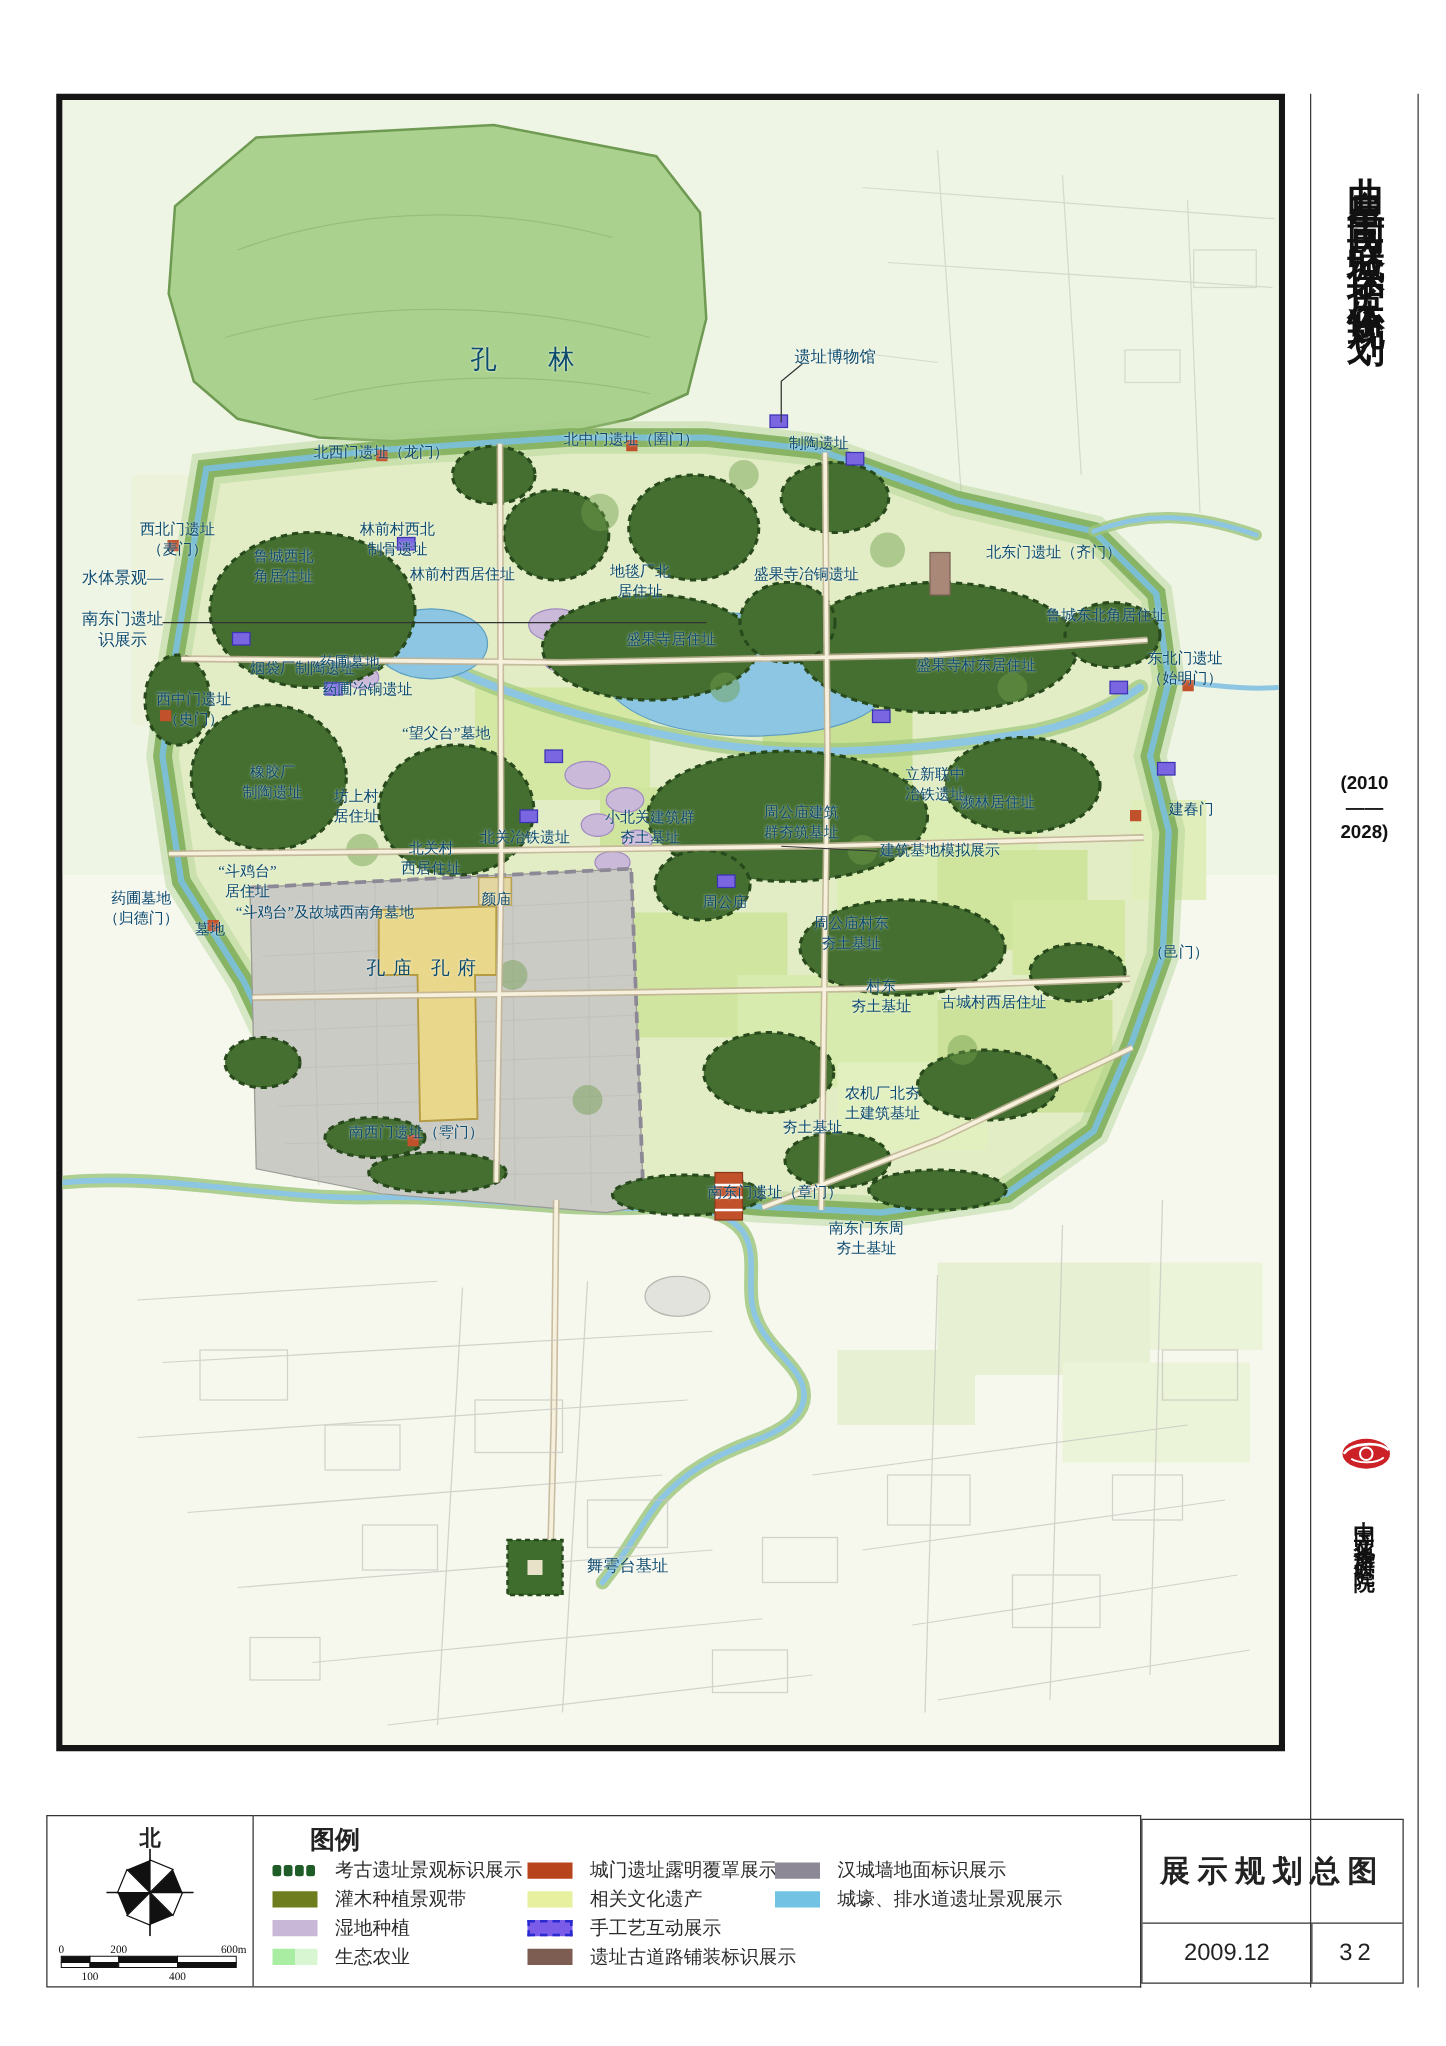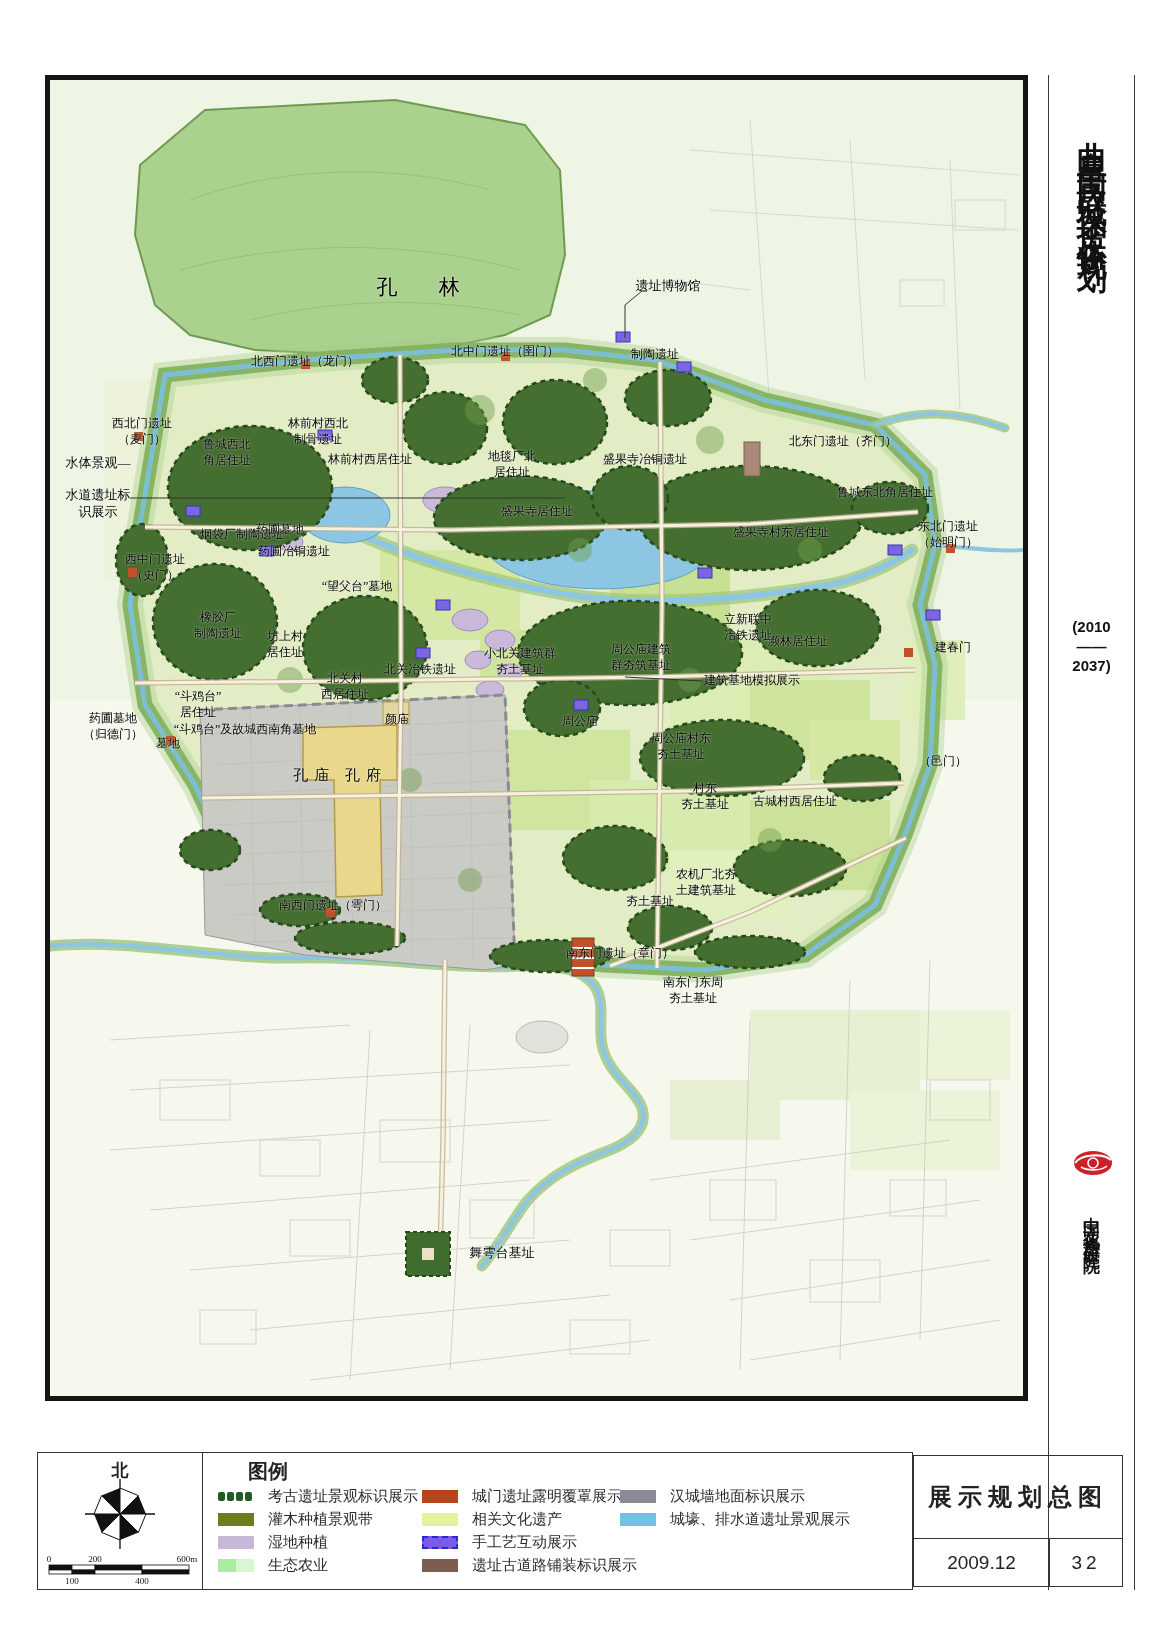--- a/index.html
+++ b/index.html
@@ -6,21 +6,21 @@
   .sheet{position:relative;width:1157px;height:1637px;background:#fff;
          font-family:"Liberation Serif",serif;overflow:hidden;color:#222;}
 
   
   .map-frame{position:absolute;left:45px;top:75px;width:983px;height:1326px;
              border:5px solid #151515;box-sizing:border-box;background:#f5f7ec;}
   .map-frame svg.map{position:absolute;left:0;top:0;width:973px;height:1316px;}
   #map-labels{position:absolute;left:0;top:0;width:973px;height:1316px;pointer-events:none;}
   #map-labels .map-label{position:absolute;transform:translate(-50%,-50%);
         white-space:pre-line;text-align:center;line-height:1.3;font-size:12px;
-        color:#000000;text-shadow:0 0 2px rgba(255,255,255,.85);}
+        color:#0c4a6e;text-shadow:0 0 2px rgba(255,255,255,.85);}
 
   
   .sidebar{position:absolute;left:1048px;top:75px;width:85px;height:1515px;
            border-left:1px solid #3a3a3a;border-right:1px solid #3a3a3a;}
   .sidebar-title{position:absolute;top:42px;left:50%;transform:translateX(-50%);
            writing-mode:vertical-rl;text-orientation:upright;
            font-family:"Liberation Sans",sans-serif;font-weight:bold;
            font-size:30px;letter-spacing:11px;color:#111;}
   .sidebar-sub{position:absolute;top:542px;left:0;width:100%;text-align:center;
            font-family:"Liberation Sans",sans-serif;font-weight:bold;
@@ -326,21 +326,21 @@
         <div class="map-label" style="left: 177px; top: 373px;">鲁城西北
 角居住址</div>
         <div class="map-label" style="left: 268px; top: 352px;">林前村西北
 制骨遗址</div>
         <div class="map-label" style="left: 288px; top: 380px; margin-left: 32px;">林前村西居住址</div>
         <div class="map-label" style="left: 462px; top: 385px;">地毯厂北
 居住址</div>
         <div class="map-label" style="left: 595px; top: 380px;">盛果寺冶铜遗址</div>
         <div class="map-label" style="left: 835px; top: 413px;">鲁城东北角居住址</div>
         <div class="map-label" style="left: 48px; top: 383px; font-size: 13px;">水体景观—</div>
-        <div class="map-label" style="left: 48px; top: 424px; font-size: 13px;">水道遗址标
+        <div class="map-label" style="left: 48px; top: 424px; font-size: 13px;">南东门遗址
 识展示</div>
         <div class="map-label" style="left: 192px; top: 437px; margin-top: 18px;">烟袋厂制陶遗址</div>
         <div class="map-label" style="left: 487px; top: 432px;">盛果寺居住址</div>
         <div class="map-label" style="left: 731px; top: 453px;">盛果寺村东居住址</div>
         <div class="map-label" style="left: 898px; top: 455px;">东北门遗址
 （始明门）</div>
         <div class="map-label" style="left: 230px; top: 450px;">药圃墓地</div>
         <div class="map-label" style="left: 244px; top: 472px;">药圃冶铜遗址</div>
         <div class="map-label" style="left: 105px; top: 488px;">西中门遗址
 （史门）</div>
@@ -358,21 +358,21 @@
         <div class="map-label" style="left: 591px; top: 578px;">周公庙建筑
 群夯筑基址</div>
         <div class="map-label" style="left: 702px; top: 601px;">建筑基地模拟展示</div>
         <div class="map-label" style="left: 903px; top: 568px;">建春门</div>
         <div class="map-label" style="left: 295px; top: 607px;">北关村
 西居住址</div>
         <div class="map-label" style="left: 148px; top: 625px;">“斗鸡台”
 居住址</div>
         <div class="map-label" style="left: 63px; top: 647px;">药圃墓地
 （归德门）</div>
-        <div class="map-label" style="left: 195px; top: 650px; text-align: right;">“斗鸡台”及故城西南角墓地</div>
+        <div class="map-label" style="left: 210px; top: 650px; text-align: right;">“斗鸡台”及故城西南角墓地</div>
         <div class="map-label" style="left: 118px; top: 664px;">墓地</div>
         <div class="map-label" style="left: 530px; top: 642px;">周公庙</div>
         <div class="map-label" style="left: 347px; top: 640px;">颜庙</div>
         <div class="map-label" style="left: 631px; top: 667px;">周公庙村东
 夯土基址</div>
         <div class="map-label" style="left: 655px; top: 717px;">村东
 夯土基址</div>
         <div class="map-label" style="left: 745px; top: 722px;">古城村西居住址</div>
         <div class="map-label" style="left: 893px; top: 682px;">（邑门）</div>
         <div class="map-label" style="left: 290px; top: 696px; font-size: 15px; letter-spacing: 6px;">孔庙  孔府</div>
@@ -385,21 +385,21 @@
 夯土基址</div>
         <div class="map-label" style="left: 452px; top: 1173px; font-size: 13px;">舞雩台基址</div>
       </div>
   </div>
 
   <div class="sidebar">
     <div class="sidebar-title">曲阜鲁国故城保护总体规划</div>
     <div class="sidebar-sub">
       <div>(2010</div>
       <div>——</div>
-      <div>2037)</div>
+      <div>2028)</div>
     </div>
     <div class="sidebar-logo">
       <svg width="42" height="32" viewBox="0 0 42 32" xmlns="http://www.w3.org/2000/svg">
         <ellipse cx="22" cy="16" rx="19" ry="12" fill="#cc2127"></ellipse>
         <path d="M4,16 C10,7 32,6 40,13" stroke="#ffffff" stroke-width="2.2" fill="none"></path>
         <path d="M10,20 C16,24 30,24 36,19" stroke="#ffffff" stroke-width="1.6" fill="none"></path>
         <circle cx="22" cy="16" r="5" fill="none" stroke="#ffffff" stroke-width="1.6"></circle>
       </svg>
     </div>
     <div class="sidebar-org">中国文化遗产研究院</div>

